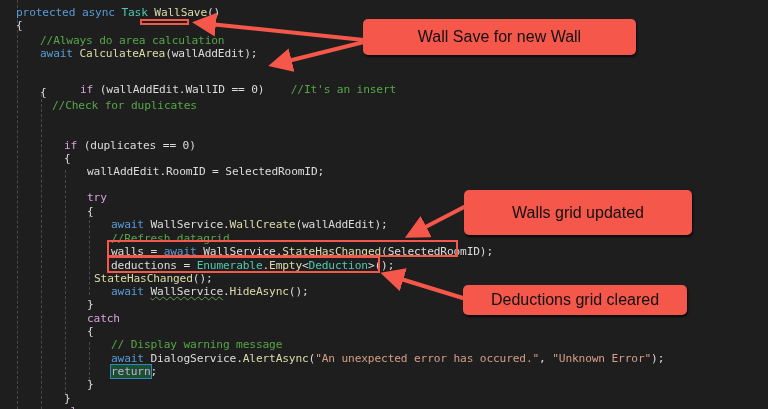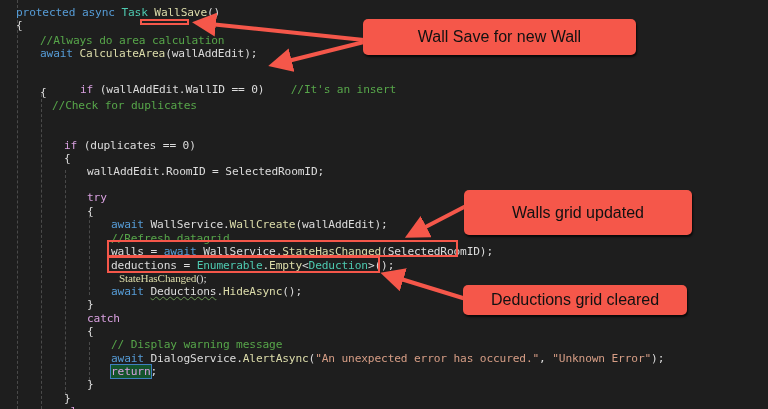--- a/index.html
+++ b/index.html
@@ -39,22 +39,22 @@
   <div class="line" style="top:96px;left:52px;"><span class="cm">//Check for duplicates</span></div>
   <div class="line" style="top:136px;left:64px;"><span class="ctl">if</span> <span>(duplicates == 0)</span></div>
   <div class="line" style="top:149px;left:64px;"><span>{</span></div>
   <div class="line" style="top:162px;left:87px;"><span>wallAddEdit.RoomID = SelectedRoomID;</span></div>
   <div class="line" style="top:188px;left:87px;"><span class="ctl">try</span></div>
   <div class="line" style="top:202px;left:87px;"><span>{</span></div>
   <div class="line" style="top:215px;left:111px;"><span class="kw">await</span> <span>WallService.</span><span class="fn">WallCreate</span><span>(wallAddEdit);</span></div>
   <div class="line" style="top:229px;left:111px;"><span class="cm">//Refresh datagrid</span></div>
   <div class="line" style="top:242px;left:111px;"><span>walls =</span> <span class="kw">await</span> <span>WallService.</span><span class="fn">StateHasChanged</span><span>(SelectedRoomID);</span></div>
   <div class="line" style="top:256px;left:111px;"><span>deductions =</span> <span class="type">Enumerable</span><span>.</span><span class="fn">Empty</span><span>&lt;</span><span class="type">Deduction</span><span>&gt;();</span></div>
-  <div class="line" style="top:269px;left:119px;font-family:Liberation Serif, serif;"><span class="fn">StateHasChanged</span><span>();</span></div>
-  <div class="line" style="top:282px;left:111px;"><span class="kw">await</span> <span class="squig">Deductions</span><span>.</span><span class="fn">HideAsync</span><span>();</span></div>
+  <div class="line" style="top:269px;left:94px;"><span class="fn">StateHasChanged</span><span>();</span></div>
+  <div class="line" style="top:282px;left:111px;"><span class="kw">await</span> <span class="squig">WallService</span><span>.</span><span class="fn">HideAsync</span><span>();</span></div>
   <div class="line" style="top:295px;left:87px;"><span>}</span></div>
   <div class="line" style="top:309px;left:87px;"><span class="ctl">catch</span></div>
   <div class="line" style="top:322px;left:87px;"><span>{</span></div>
   <div class="line" style="top:335px;left:111px;"><span class="cm">// Display warning message</span></div>
   <div class="line" style="top:349px;left:111px;"><span class="kw">await</span> <span>DialogService.</span><span class="fn">AlertAsync</span><span>(</span><span class="str">"An unexpected error has occured."</span><span>, </span><span class="str">"Unknown Error"</span><span>);</span></div>
   <div class="line" style="top:362px;left:111px;"><span class="ctl sel">return</span><span>;</span></div>
   <div class="line" style="top:375px;left:87px;"><span>}</span></div>
   <div class="line" style="top:389px;left:64px;"><span>}</span></div>
   <div class="line" style="top:402px;left:64px;"><span class="ctl">else</span></div>
 </div>

